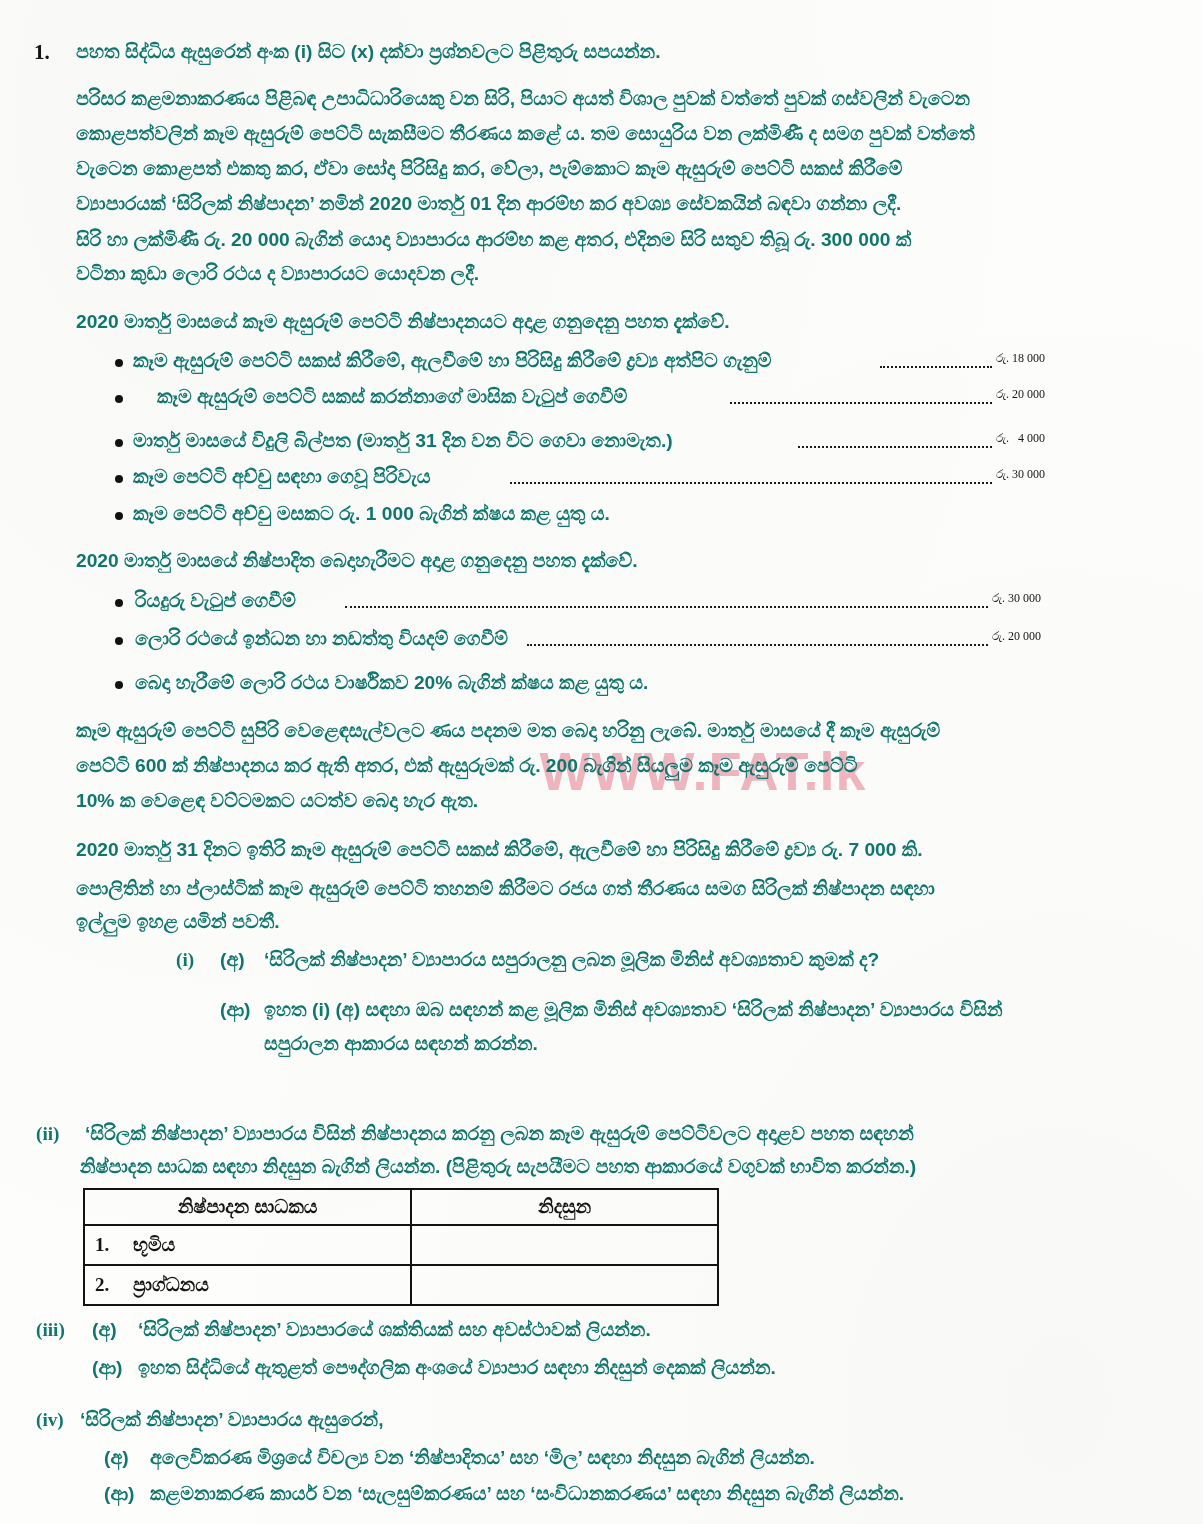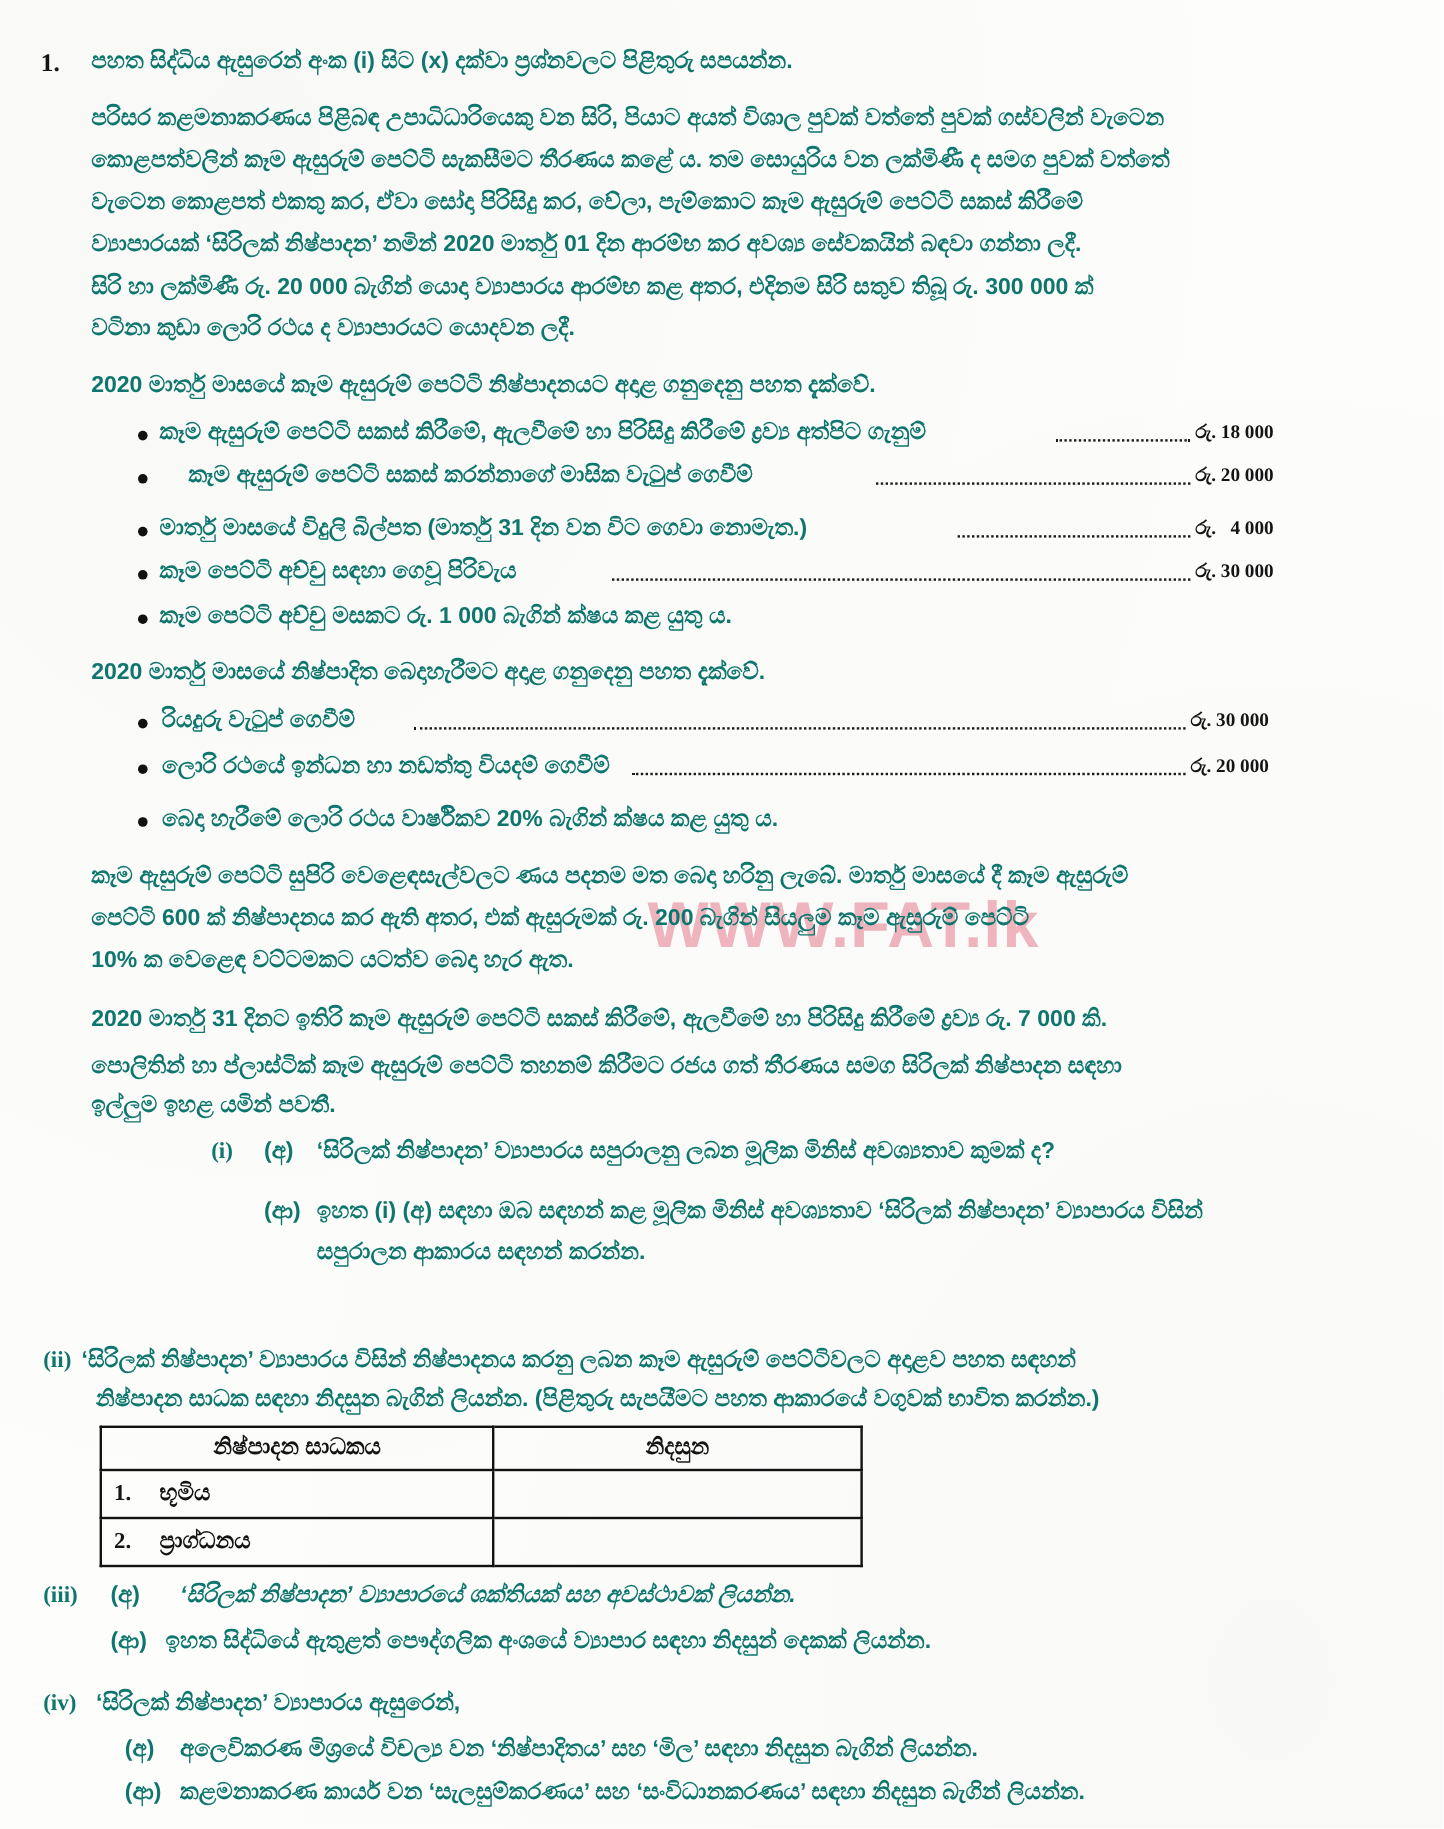--- a/index.html
+++ b/index.html
@@ -71,22 +71,22 @@
   .leader {
     position: absolute;
     border-bottom: 2px dotted #1a1a1a;
     height: 0;
     z-index: 4;
   }
 
   .amount {
     position: absolute;
     font-family: "Liberation Serif", "DejaVu Serif", serif;
-    font-weight: 700;
-    font-size: 16px;
+    font-weight: 400;
+    font-size: 12px;
     white-space: nowrap;
     z-index: 4;
   }
 
   
   #factors-table {
     position: absolute;
     left: 83px;
     top: 1188px;
     width: 636px;
@@ -212,21 +212,21 @@
 
   <div class="line num" style="left:176px; top:950px;">(i)</div>
   <div class="line" style="left:220px; top:950px;">(අ)</div>
   <div class="line" style="left:264px; top:950px;">‘සිරිලක් නිෂ්පාදන’ ව්‍යාපාරය සපුරාලනු ලබන මූලික මිනිස් අවශ්‍යතාව කුමක් ද?</div>
 
   <div class="line" style="left:220px; top:1000px;">(ආ)</div>
   <div class="line" style="left:264px; top:1000px;">ඉහත (i) (අ) සඳහා ඔබ සඳහන් කළ මූලික මිනිස් අවශ්‍යතාව ‘සිරිලක් නිෂ්පාදන’ ව්‍යාපාරය විසින්</div>
   <div class="line" style="left:264px; top:1034px;">සපුරාලන ආකාරය සඳහන් කරන්න.</div>
 
   <div class="line num" style="left:36px; top:1124px;">(ii)</div>
-  <div class="line" style="left:68px; top:1124px;">‘සිරිලක් නිෂ්පාදන’ ව්‍යාපාරය විසින් නිෂ්පාදනය කරනු ලබන කෑම ඇසුරුම් පෙට්ටිවලට අදාළව පහත සඳහන්</div>
+  <div class="line" style="left:85px; top:1124px;">‘සිරිලක් නිෂ්පාදන’ ව්‍යාපාරය විසින් නිෂ්පාදනය කරනු ලබන කෑම ඇසුරුම් පෙට්ටිවලට අදාළව පහත සඳහන්</div>
   <div class="line" style="left:80px; top:1157px;">නිෂ්පාදන සාධක සඳහා නිදසුන බැගින් ලියන්න. (පිළිතුරු සැපයීමට පහත ආකාරයේ වගුවක් භාවිත කරන්න.)</div>
 
   <table id="factors-table">
     <thead>
       <tr>
         <th class="col-a">නිෂ්පාදන සාධකය</th>
         <th class="col-b">නිදසුන</th>
       </tr>
     </thead>
     <tbody>
@@ -236,21 +236,21 @@
       </tr>
       <tr>
         <td class="lbl"><span class="idx">2.</span><span>ප්‍රාග්ධනය</span></td>
         <td></td>
       </tr>
     </tbody>
   </table>
 
   <div class="line num" style="left:36px; top:1320px;">(iii)</div>
   <div class="line" style="left:92px; top:1320px;">(අ)</div>
-  <div class="line" style="left:150px; top:1320px;font-style:italic;">‘සිරිලක් නිෂ්පාදන’ ව්‍යාපාරයේ ශක්තියක් සහ අවස්ථාවක් ලියන්න.</div>
+  <div class="line" style="left:138px; top:1320px;">‘සිරිලක් නිෂ්පාදන’ ව්‍යාපාරයේ ශක්තියක් සහ අවස්ථාවක් ලියන්න.</div>
 
   <div class="line" style="left:92px; top:1358px;">(ආ)</div>
   <div class="line" style="left:138px; top:1358px;"><span>ඉහත සිද්ධියේ ඇතුළත් පෞද්ගලික අංශයේ ව්‍යාපාර සඳහා නිදසුන් </span><span style="font-weight:900;">දෙකක්</span><span> ලියන්න.</span></div>
 
   <div class="line num" style="left:36px; top:1410px;">(iv)</div>
   <div class="line" style="left:80px; top:1410px;">‘සිරිලක් නිෂ්පාදන’ ව්‍යාපාරය ඇසුරෙන්,</div>
 
   <div class="line" style="left:104px; top:1448px;">(අ)</div>
   <div class="line" style="left:150px; top:1448px;">අලෙවිකරණ මිශ්‍රයේ විචල්‍ය වන ‘නිෂ්පාදිතය’ සහ ‘මිල’ සඳහා නිදසුන බැගින් ලියන්න.</div>
 

